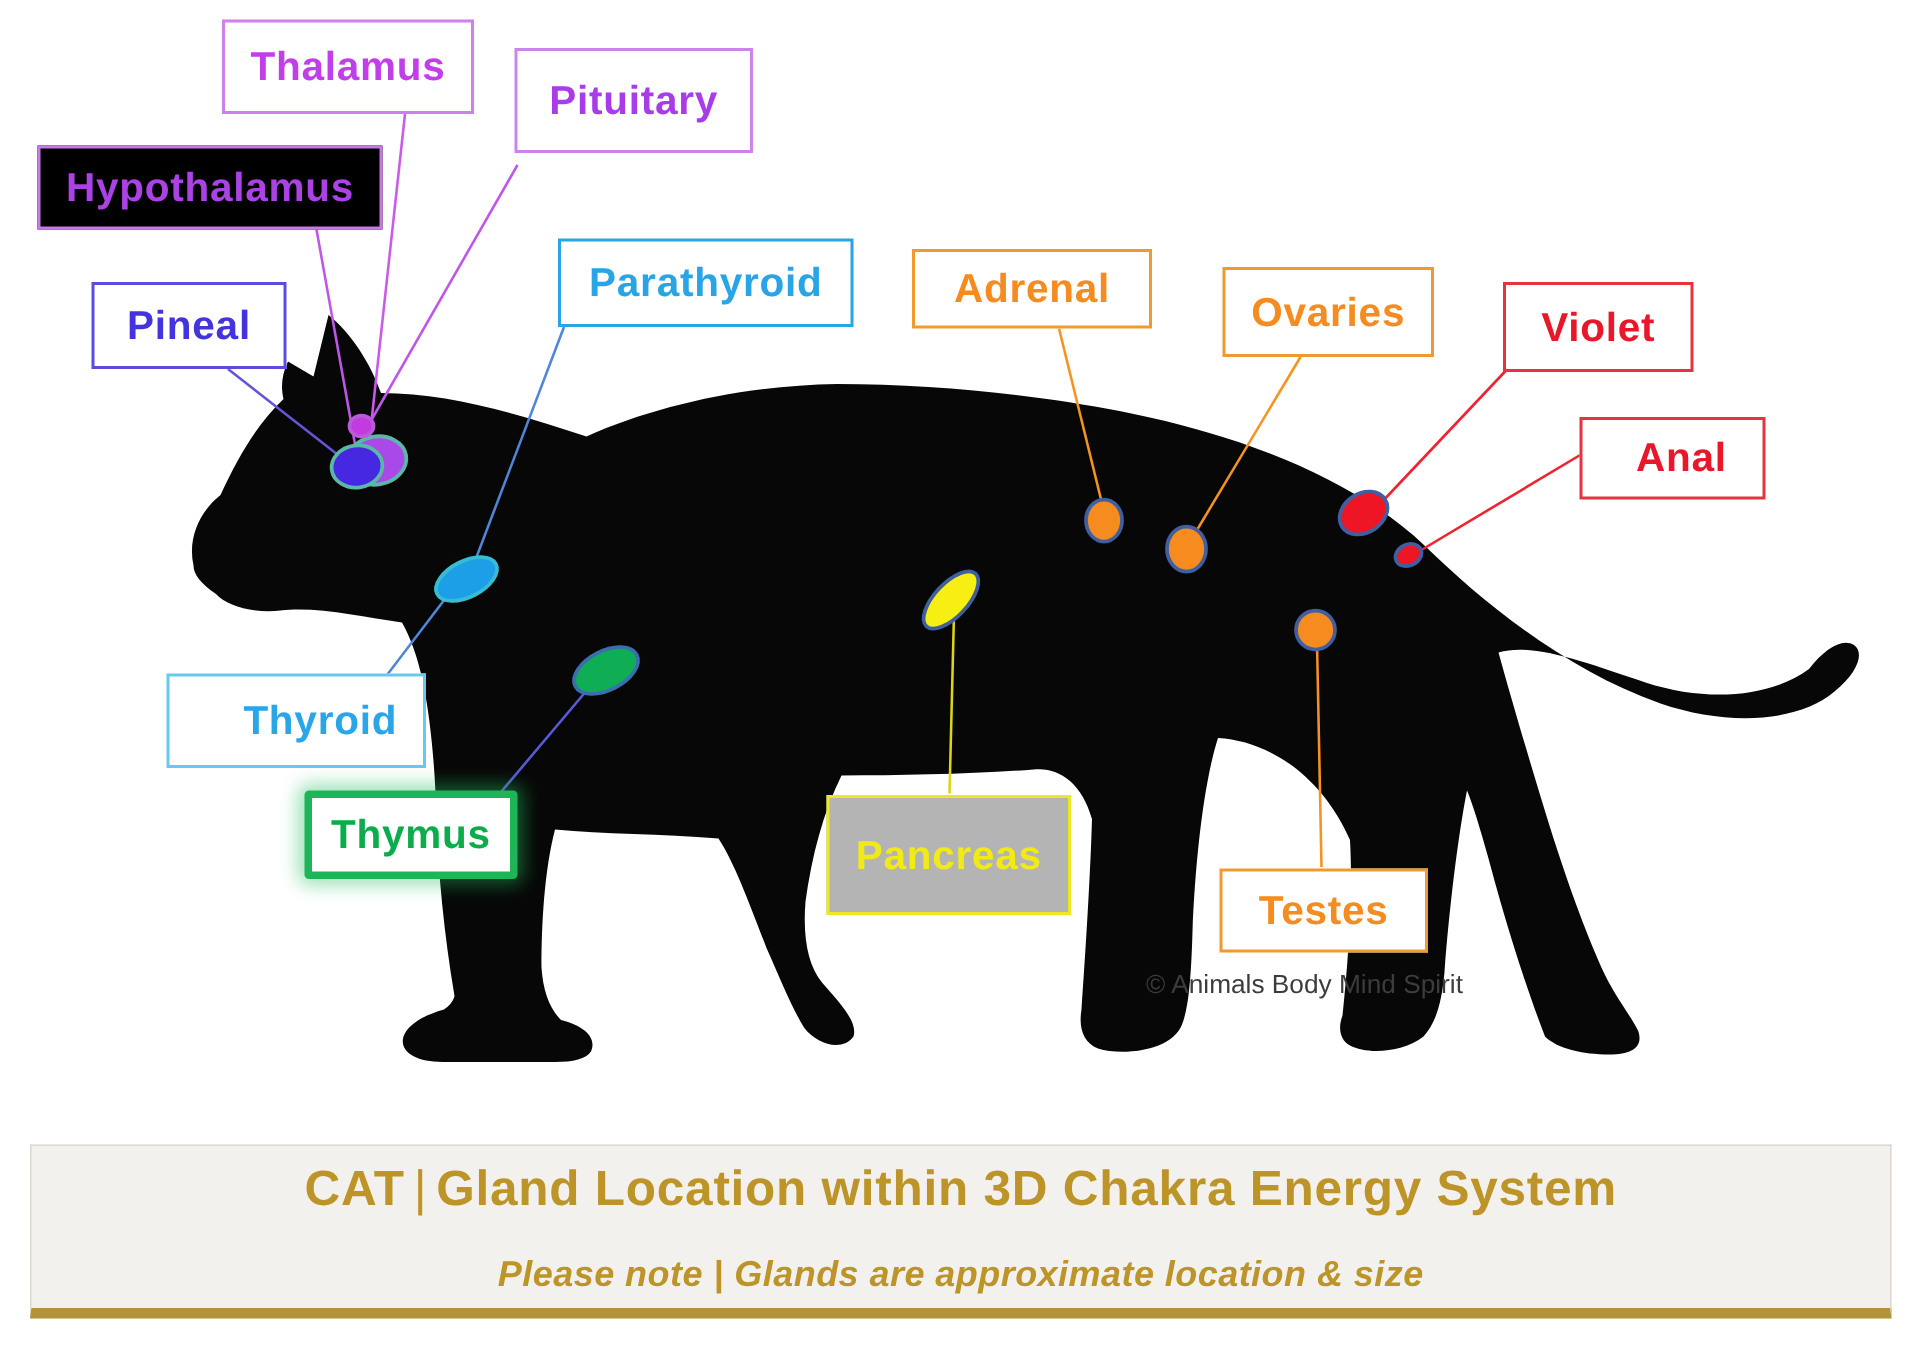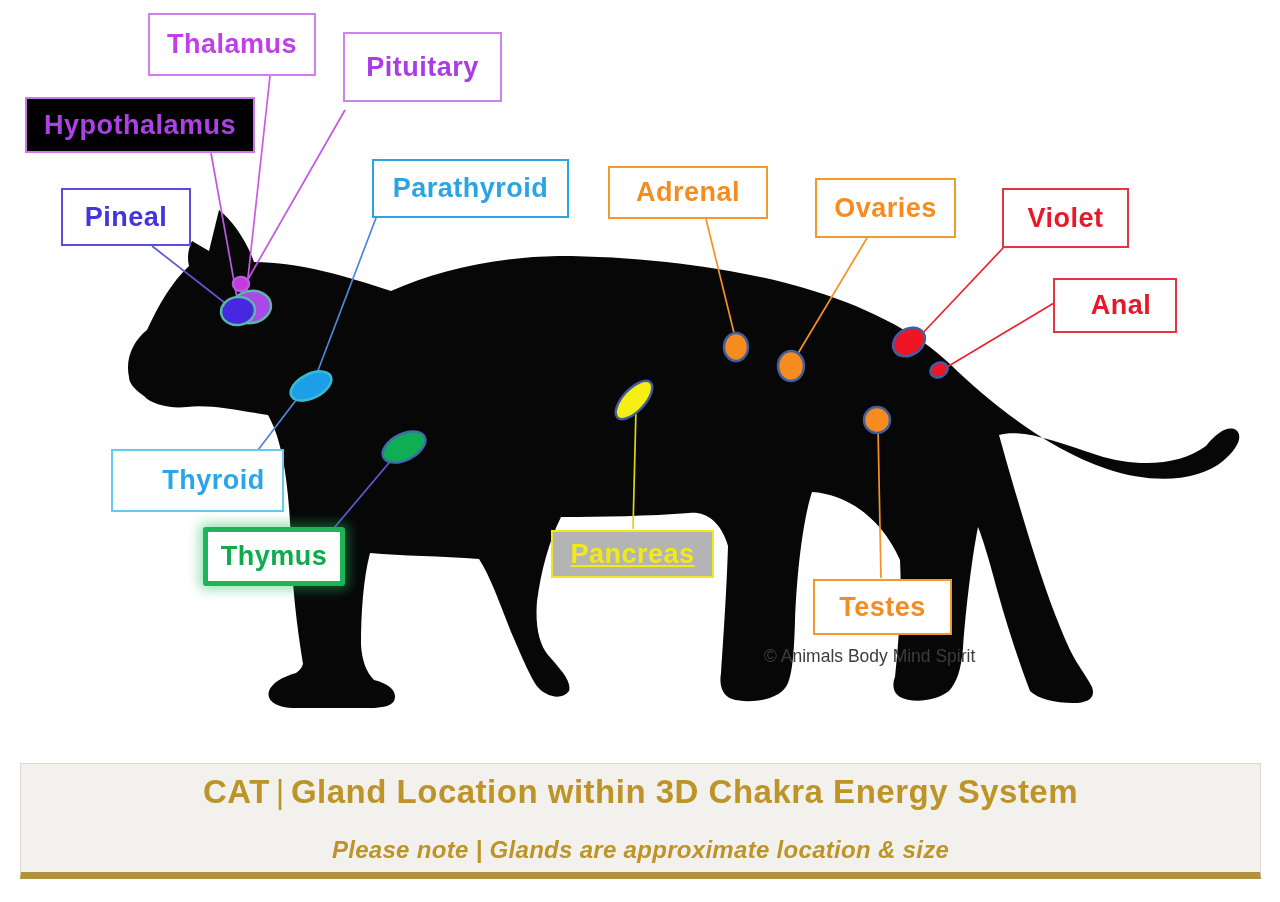--- a/index.html
+++ b/index.html
@@ -18,21 +18,21 @@
   .lbl-hypothalamus{left:25px;top:97px;width:230px;height:56px;}
   .lbl-pineal{left:25px;top:188px;width:130px;height:58px;margin-left:36px;}
   .lbl-parathyroid{left:372px;top:159px;width:197px;height:59px;}
   .lbl-thyroid{left:111px;top:449px;width:173px;height:63px;}
   .lbl-thymus{left:203px;top:527px;width:142px;height:59px;border-width:5px;
               border-radius:3px;box-shadow:0 0 12px 4px rgba(34,190,96,0.45);}
   .lbl-adrenal{left:608px;top:166px;width:160px;height:53px;}
   .lbl-ovaries{left:815px;top:178px;width:141px;height:60px;}
   .lbl-violet{left:1002px;top:188px;width:127px;height:60px;}
   .lbl-anal{left:1053px;top:278px;width:124px;height:55px;padding-left:12px;}
-  .lbl-pancreas{left:551px;top:530px;width:163px;height:48px;text-decoration:underline;}
+  .lbl-pancreas{left:551px;top:530px;width:163px;height:80px;}
   .lbl-testes{left:813px;top:579px;width:139px;height:56px;}
   .copyright{
     position:absolute;left:764px;top:646px;width:220px;
     font-size:17.5px;color:#3c3c3c;font-weight:400;white-space:nowrap;
   }
   .titlebar{
     position:absolute;left:20px;top:763px;width:1241px;height:116px;
     box-sizing:border-box;border:1px solid #dcd8cf;border-bottom:7px solid;
     display:flex;flex-direction:column;align-items:center;justify-content:center;
     gap:4px;

